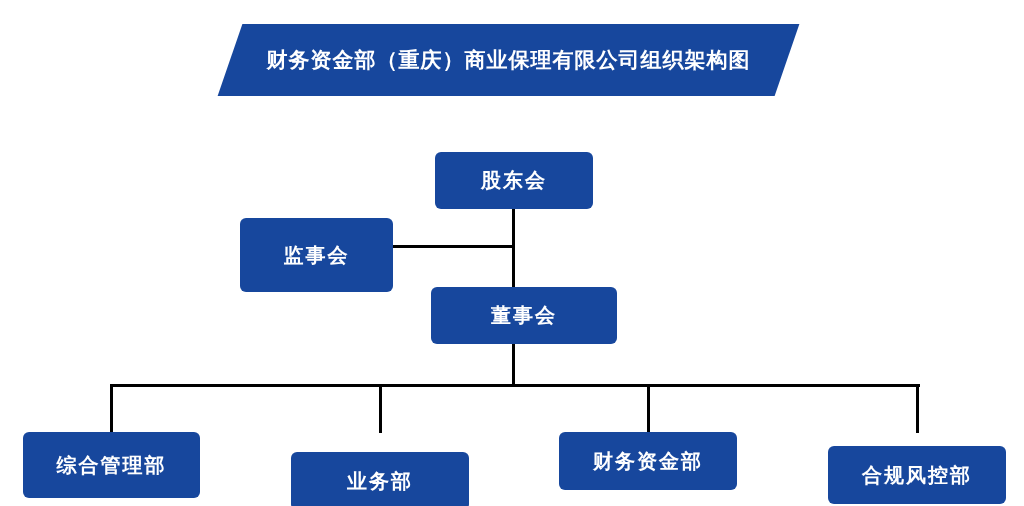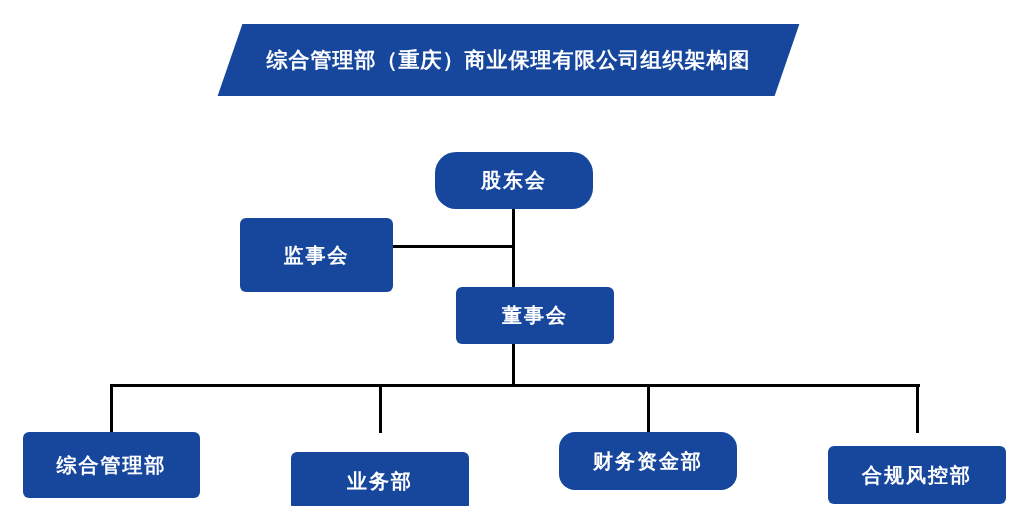--- a/index.html
+++ b/index.html
@@ -49,26 +49,26 @@
     color: var(--node-text, #ffffff);
     border-radius: 6px;
     display: flex;
     align-items: center;
     justify-content: center;
     font-size: 20px;
     font-weight: bold;
     letter-spacing: 2px;
     white-space: nowrap;
   }
-  #node-shareholders { left: 435px; top: 152px; width: 158px; height: 57px; border-radius: 21px; }
+  #node-shareholders { left: 435px; top: 152px; width: 158px; height: 57px; }
   #node-supervisory  { left: 240px; top: 218px; width: 153px; height: 74px; }
-  #node-board        { left: 456px; top: 287px; width: 158px; height: 57px; }
+  #node-board        { left: 431px; top: 287px; width: 186px; height: 57px; }
   #node-dept-0       { left:  23px; top: 432px; width: 177px; height: 66px; }
   #node-dept-1       { left: 291px; top: 452px; width: 178px; height: 58px; }
-  #node-dept-2       { left: 559px; top: 432px; width: 178px; height: 58px; border-radius: 16px; }
+  #node-dept-2       { left: 559px; top: 432px; width: 178px; height: 58px; }
   #node-dept-3       { left: 828px; top: 446px; width: 178px; height: 58px; }
   
   .line {
     position: absolute;
     background: var(--connector, #000000);
   }
   #line-shareholders-board { left: 512px; top: 209px; width: 3px;   height: 79px; }
   #line-supervisory-branch { left: 393px; top: 245px; width: 120px; height: 3px;  }
   #line-board-bus          { left: 512px; top: 343px; width: 3px;   height: 44px; }
   #line-bus                { left: 110px; top: 384px; width: 810px; height: 3px;  }
@@ -77,21 +77,21 @@
   #line-drop-2             { left: 647px; top: 384px; width: 3px;   height: 49px; }
   #line-drop-3             { left: 916px; top: 384px; width: 3px;   height: 49px; }
 </style>
 </head>
 <body>
 
 <div id="canvas">
 
   <div class="banner">
     <div class="banner-bg"></div>
-    <div class="banner-text">综合管理部（重庆）商业保理有限公司组织架构图</div>
+    <div class="banner-text">财务资金部（重庆）商业保理有限公司组织架构图</div>
   </div>
 
   <div class="line" id="line-shareholders-board"></div>
   <div class="line" id="line-supervisory-branch"></div>
   <div class="line" id="line-board-bus"></div>
   <div class="line" id="line-bus"></div>
   <div class="line" id="line-drop-0"></div>
   <div class="line" id="line-drop-1"></div>
   <div class="line" id="line-drop-2"></div>
   <div class="line" id="line-drop-3"></div>

